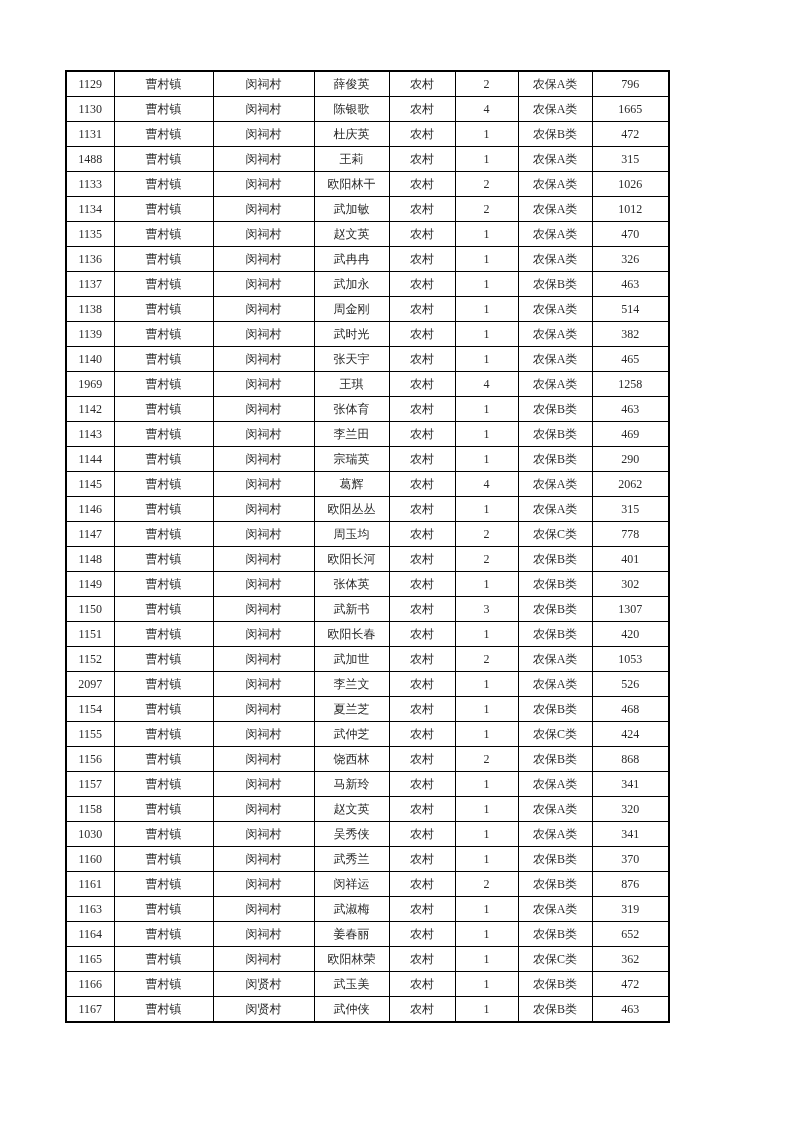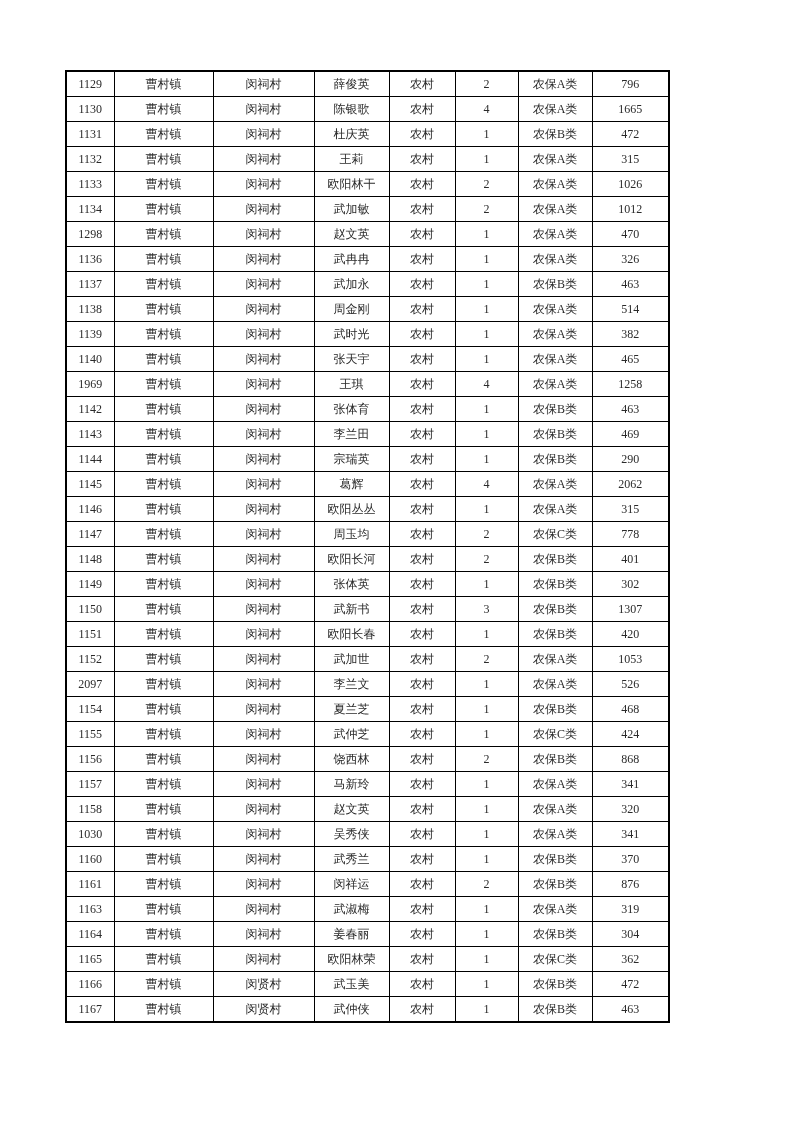--- a/index.html
+++ b/index.html
@@ -85,21 +85,21 @@
     <td>1131</td>
     <td>曹村镇</td>
     <td>闵祠村</td>
     <td>杜庆英</td>
     <td>农村</td>
     <td>1</td>
     <td>农保B类</td>
     <td>472</td>
   </tr>
         <tr>
-    <td>1132</td>
+    <td>1488</td>
     <td>曹村镇</td>
     <td>闵祠村</td>
     <td>王莉</td>
     <td>农村</td>
     <td>1</td>
     <td>农保A类</td>
     <td>315</td>
   </tr>
         <tr>
     <td>1133</td>
@@ -115,21 +115,21 @@
     <td>1134</td>
     <td>曹村镇</td>
     <td>闵祠村</td>
     <td>武加敏</td>
     <td>农村</td>
     <td>2</td>
     <td>农保A类</td>
     <td>1012</td>
   </tr>
         <tr>
-    <td>1298</td>
+    <td>1135</td>
     <td>曹村镇</td>
     <td>闵祠村</td>
     <td>赵文英</td>
     <td>农村</td>
     <td>1</td>
     <td>农保A类</td>
     <td>470</td>
   </tr>
         <tr>
     <td>1136</td>
@@ -402,21 +402,21 @@
     <td>319</td>
   </tr>
         <tr>
     <td>1164</td>
     <td>曹村镇</td>
     <td>闵祠村</td>
     <td>姜春丽</td>
     <td>农村</td>
     <td>1</td>
     <td>农保B类</td>
-    <td>304</td>
+    <td>652</td>
   </tr>
         <tr>
     <td>1165</td>
     <td>曹村镇</td>
     <td>闵祠村</td>
     <td>欧阳林荣</td>
     <td>农村</td>
     <td>1</td>
     <td>农保C类</td>
     <td>362</td>

